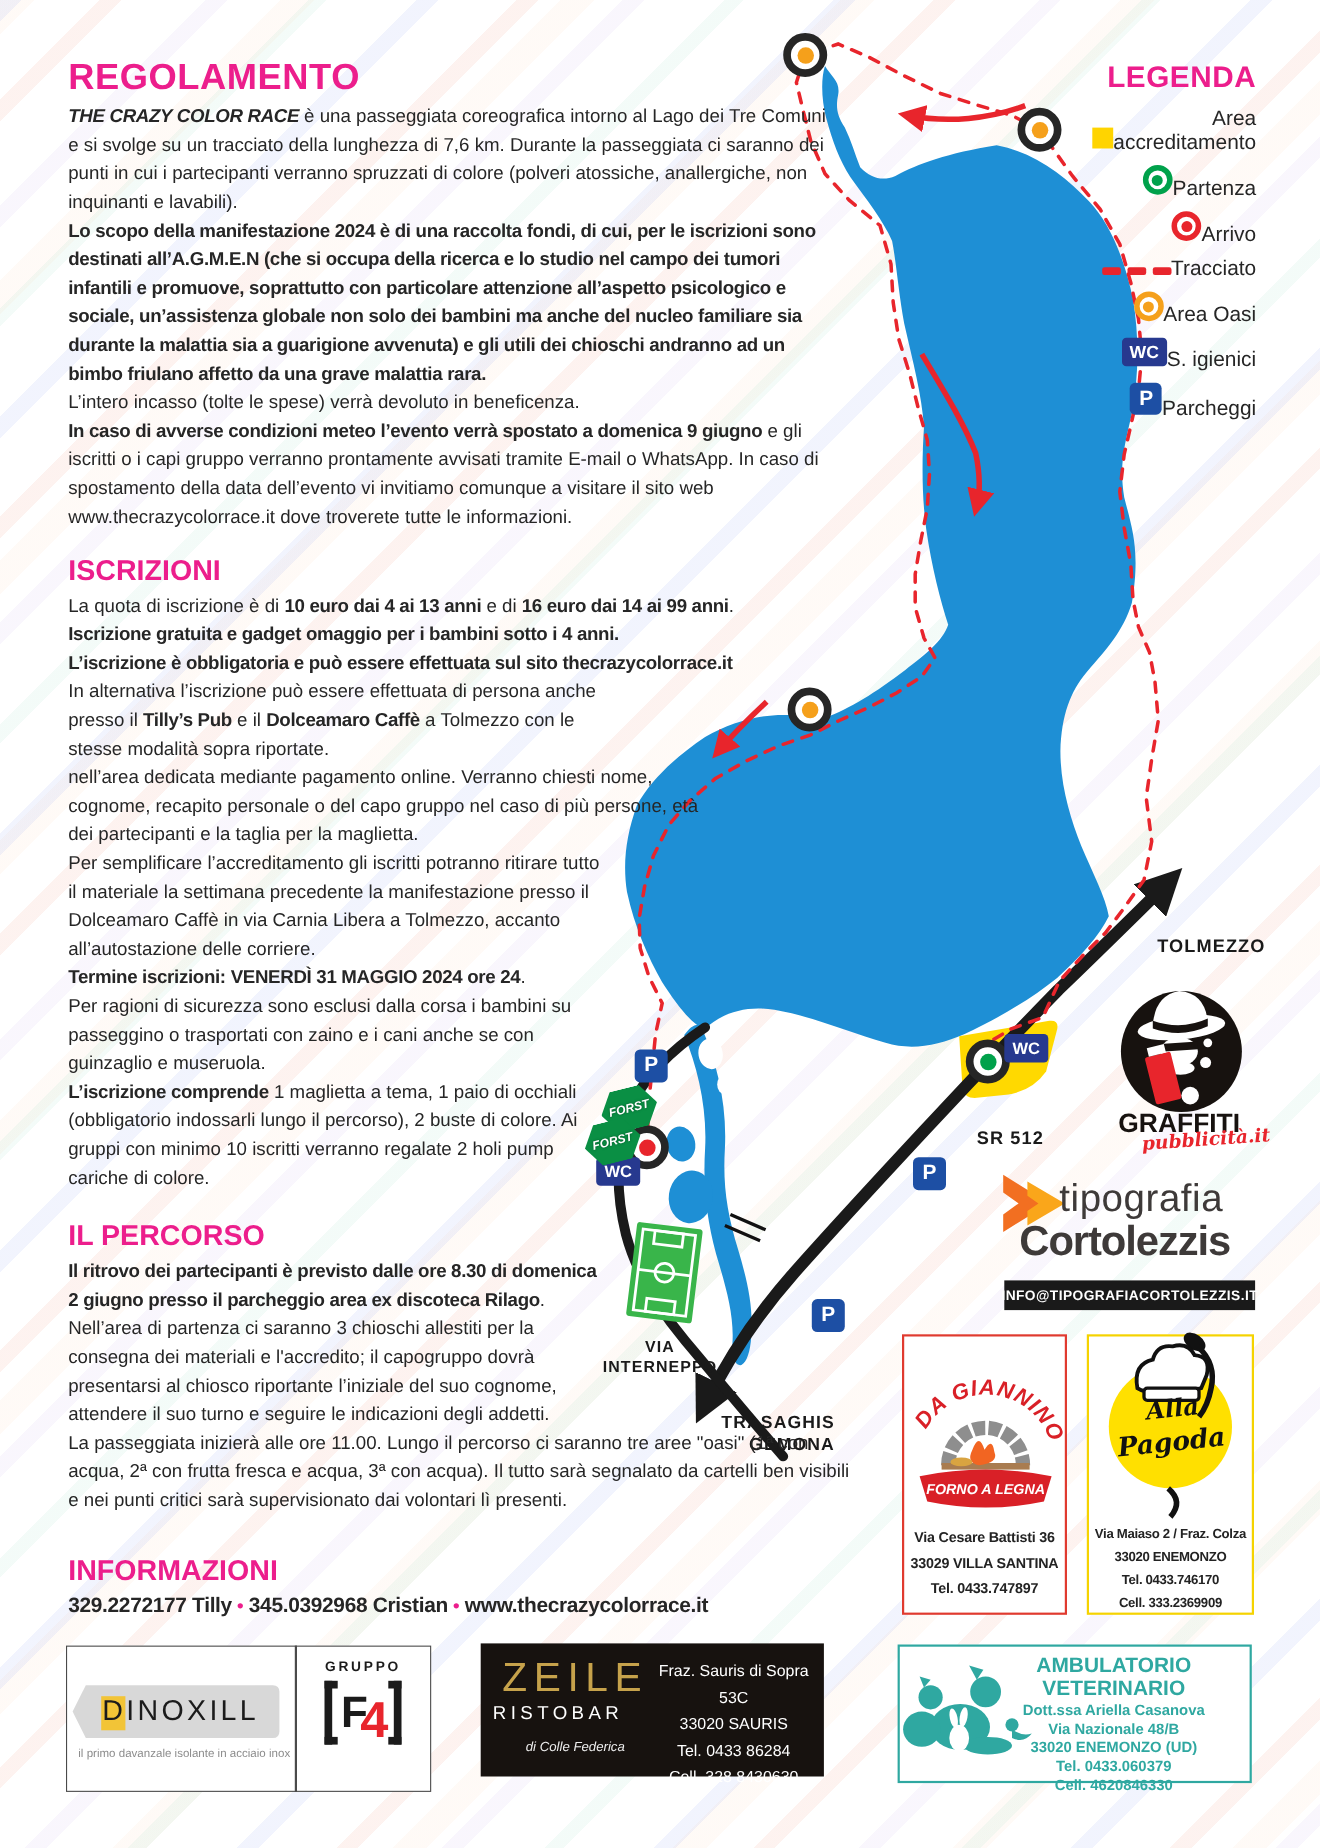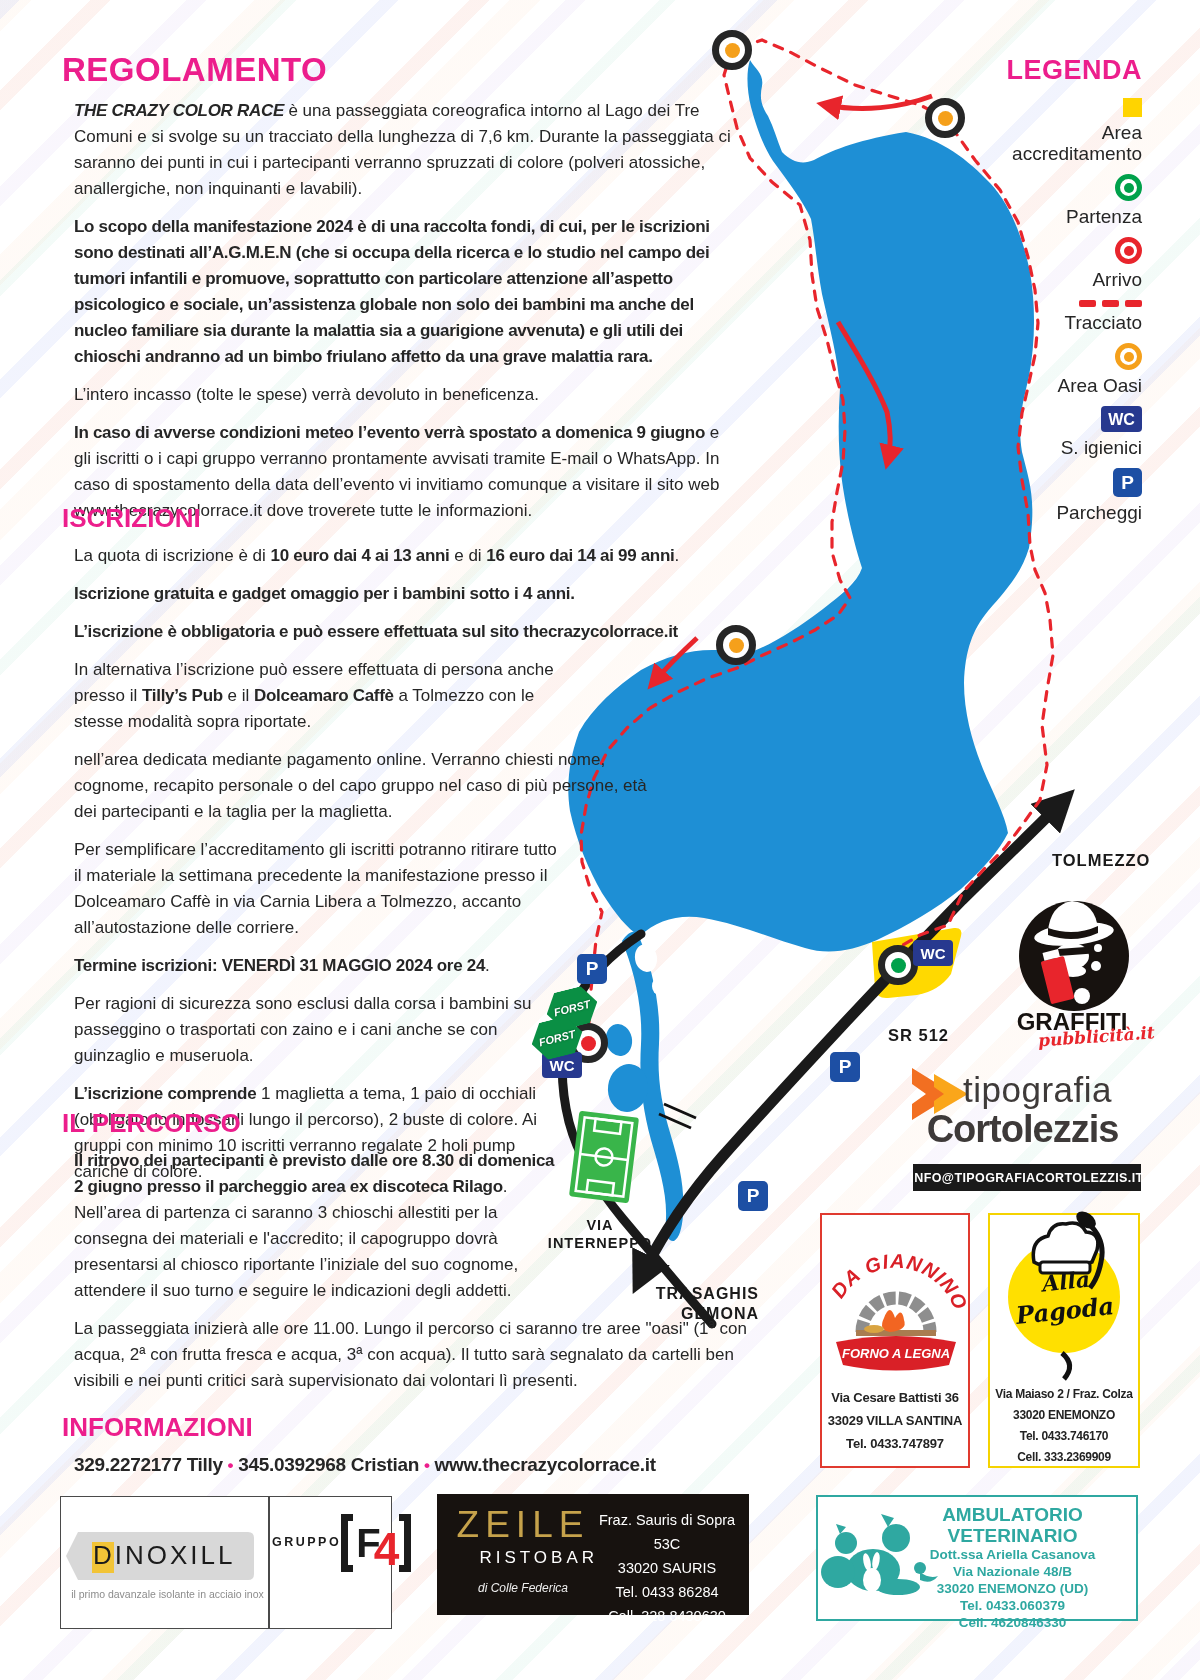--- a/index.html
+++ b/index.html
@@ -13,32 +13,32 @@
         rgba(60,190,140,0.06) 198px 210px, transparent 210px 268px),
       repeating-linear-gradient(135deg, rgba(250,160,90,0.05) 0 22px, transparent 22px 180px);}
   .abs{position:absolute}
   .map-svg{position:absolute;inset:0;z-index:2;pointer-events:none}
 
   
   .sec{position:absolute;z-index:3}
   .sec-h{color:#EC1E8C;font-weight:800;margin:0 0 7px 0;line-height:1}
   .reg-h{font-size:33px;letter-spacing:.5px}
   .sub-h{font-size:26px}
-  .body p{margin:12px;font-size:17px;line-height:26px;color:#262626}
+  .body p{margin:0;font-size:17px;line-height:26px;color:#262626}
   .b{font-weight:700;letter-spacing:-0.3px}
   .bi{font-weight:700;font-style:italic;letter-spacing:-0.3px}
   .dot{color:#EC1E8C;font-weight:700}
   .info-line{font-size:19px;line-height:26px}
   .info-line .b{font-size:19px}
 
   
   #legend{position:absolute;top:55px;right:58px;width:212px;display:flex;flex-direction:column;
           align-items:flex-end;text-align:right;z-index:3}
   .lg-title{font-size:27px;font-weight:800;color:#EC1E8C;margin:0 0 12px 0;letter-spacing:.5px}
-  .lg-item{display:flex;flex-direction:column;align-items:flex-end;margin-bottom:10px;
+  .lg-item{display:flex;flex-direction:row;align-items:flex-end;margin-bottom:10px;
            font-size:19px;line-height:21px;color:#262626}
   .lg-ic{margin-bottom:5px}
   .lg-square{width:19px;height:19px;background:#FFD400}
   .ring{box-sizing:border-box;border-radius:50%;background:#fff;display:flex;align-items:center;justify-content:center}
   .ring .dt{border-radius:50%}
   .lg-ring{width:27px;height:27px;border:5px solid}
   .lg-ring .dt{width:10px;height:10px}
   .rg-g{border-color:#00A14B}.rg-g .dt{background:#00A14B}
   .rg-r{border-color:#E8252C}.rg-r .dt{background:#E8252C}
   .rg-o{border-color:#F5A01B}.rg-o .dt{background:#F5A01B}
@@ -86,32 +86,32 @@
                 font-style:italic;font-weight:700;font-size:17px;color:#E8252C;
                 transform:rotate(-4deg);text-align:right}
   #tip-1{left:963px;top:1070px;width:185px;font-size:35px;font-weight:400;color:#3E3A39;
          letter-spacing:.5px;text-align:left}
   #tip-2{left:900px;top:1108px;width:245px;font-size:38px;font-weight:800;color:#3E3A39;
          letter-spacing:-1px;text-align:center}
 
   #dino-name{left:93px;top:1540px;width:165px;font-size:26px;font-weight:400;
              letter-spacing:3px;color:#1B1B1B;text-align:left}
   #dino-tag{left:70px;top:1588px;width:195px;font-size:10.5px;font-weight:400;color:#8C8C8C;text-align:center}
-  #f4{left:272px;top:1508px;width:116px;display:flex;flex-direction:row;align-items:center;z-index:3;position:absolute}
+  #f4{left:272px;top:1508px;width:116px;display:flex;flex-direction:column;align-items:center;z-index:3;position:absolute}
   #f4 .gr{font-size:12.5px;font-weight:700;letter-spacing:2.5px;color:#1B1B1B}
   #f4 .row{display:flex;align-items:center;margin-top:2px}
   .brk{width:12px;height:58px;box-sizing:border-box;border:7px solid #1B1B1B}
   .brk-l{border-right:none}.brk-r{border-left:none}
   #f4 .fF{font-size:40px;font-weight:800;color:#1B1B1B;margin-left:3px}
   #f4 .f4{font-size:46px;font-weight:800;color:#E8252C;margin-left:-7px;margin-top:12px}
 
   #zeile-name{left:448px;top:1504px;width:150px;font-size:37px;font-weight:400;
               letter-spacing:6px;color:#C6A24B;text-align:center}
   #zeile-sub{left:448px;top:1548px;width:150px;font-size:17px;font-weight:400;
-             letter-spacing:4px;color:#fff;text-align:right}
+             letter-spacing:4px;color:#fff;text-align:left}
   #zeile-script{left:448px;top:1581px;width:150px;font-size:12px;font-style:italic;
                 font-weight:400;color:#eee;text-align:center}
   .zeile-addr{left:592px;top:1508px;width:150px;font-weight:400;color:#fff;
               font-size:14.5px;line-height:24px;text-align:center}
 
   #vet-text{left:895px;top:1504px;width:235px;text-align:center;z-index:3;position:absolute;color:#2FA8A1}
   #vet-text .t1{font-size:19px;font-weight:700;line-height:21px}
   #vet-text .t2{font-size:13.5px;font-weight:700;line-height:17px}
 
   #pag-alla{left:1006px;top:1268px;width:120px;font-family:"DejaVu Serif",serif;font-style:italic;

